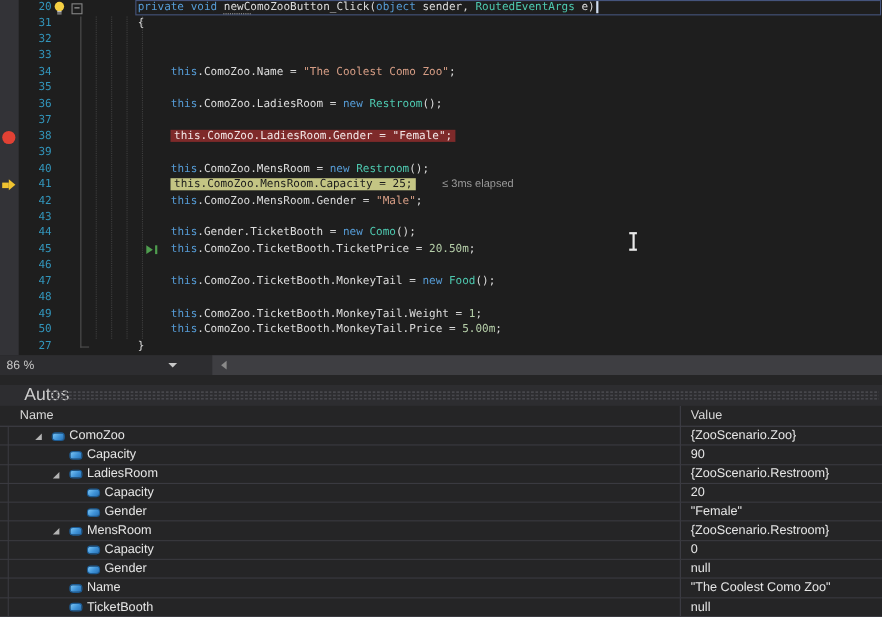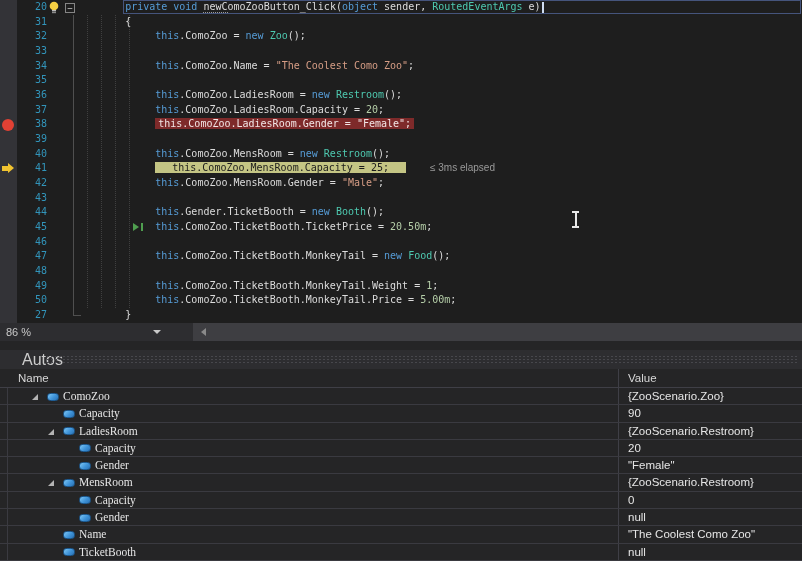--- a/index.html
+++ b/index.html
@@ -22,21 +22,21 @@
   .lnum { flex:none; width:30px; text-align:right; color:#3295bb; }
   .lglyph { flex:none; width:16px; height:100%; position:relative; }
   .lfold  { flex:none; width:26px; height:100%; position:relative; }
   .lcode  { flex:1; color:#dcdcdc; position:relative; height:100%; line-height:14.68px; }
 
   .tk-kw{color:#569cd6;margin-top:12px;} .tk-ty{color:#4ec9b0;} .tk-tx{color:#dcdcdc;}
   .tk-num{color:#b5cea8;} .tk-str{color:#d69d85;} .tk-plain{color:inherit;}
   .tk-dots{color:#dcdcdc; border-bottom:1px dotted #9a9a9a;}
 
   .hl-bp  { background:#7e2a2a; color:#f2e6e6; padding:0 3px; }
-  .hl-cur { background:#c4c584; color:#1c1c1c; padding:0 17px; }
+  .hl-cur { background:#c4c584; color:#1c1c1c; padding:0 3px; }
   .perftip { font-family:"Liberation Sans",sans-serif; font-size:10px; color:#9a9a9a; margin-left:24px; }
 
   .bp-dot { position:absolute; left:2px; top:1.5px; width:12px; height:12px; border-radius:50%; background:#e14134; }
   .cur-arrow { position:absolute; left:2px; top:2px; width:13px; height:11px; }
   .arr-body { position:absolute; left:0; top:3px; width:6px; height:5px; background:#f0c330; }
   .arr-head { position:absolute; left:6px; top:0; width:0; height:0;
               border-top:5.5px solid transparent; border-bottom:5.5px solid transparent; border-left:6px solid #f0c330; }
   .bulb { position:absolute; left:1px; top:1px; }
   .foldbox { position:absolute; left:2px; top:2.5px; width:10px; height:10px; border:1px solid #858585;
              background:#1e1e1e; color:#c8c8c8; font-size:9px; line-height:8px; text-align:center; }
@@ -74,21 +74,21 @@
   .autos-header .hname { position:absolute; left:18px; top:0; line-height:19px; font-size:11.5px; color:#d8d8d8; }
   .autos-header .hval  { position:absolute; left:628px; top:0; line-height:19px; font-size:11.5px; color:#d8d8d8; }
   .col-div { position:absolute; left:618px; top:0; bottom:0; width:1px; background:#3f3f46; }
   .gutter-div { position:absolute; left:7px; top:19px; bottom:0; width:1px; background:#3a3a40; }
   #autos-rows { position:absolute; left:0; top:19px; width:802px; }
   .arow { position:relative; height:17.3px; border-bottom:1px solid #3a3a40; font-size:11.5px; color:#e6e6e6; }
   .a-exp { position:absolute; top:6px; width:0; height:0;
            border-left:6px solid transparent; border-bottom:6px solid #b4b4b4; }
   .a-ico { position:absolute; top:4.5px; width:12px; height:8px; border-radius:3.5px;
            background:linear-gradient(135deg,#7cc6f5 0%,#3f93d8 55%,#2a72b5 100%); border:1px solid #1d5c94; }
-  .a-name { position:absolute; top:0; line-height:17.3px; white-space:pre;font-family:Liberation Serif, serif; }
+  .a-name { position:absolute; top:0; line-height:17.3px; white-space:pre; }
   .a-val  { position:absolute; left:628px; top:0; line-height:17.3px; white-space:pre; }
 </style>
 </head>
 <body>
 
 <div class="editor">
   <div class="indicator-margin"></div>
   <div class="current-line-box"></div>
   <div class="outline-vline"></div>
   <div class="outline-tick"></div>
@@ -96,33 +96,33 @@
   <div class="guide g2"></div>
   <div class="guide g3"></div>
   <div class="guide g4"></div>
   <div id="code-lines">
       <div class="code-line"><span class="lm"></span><span class="lnum">20</span><span class="lglyph"><span class="bulb"><svg width="12" height="13">
               <circle cx="6" cy="5" r="4.3" fill="#f6d043"></circle>
               <rect x="4" y="9" width="4" height="1.4" fill="#bdbdbd"></rect>
               <rect x="4" y="11" width="4" height="1.2" fill="#8a8a8a"></rect>
             </svg></span></span><span class="lfold"><span class="foldbox">−</span></span><span class="lcode">      <span class="tk-kw">private</span><span class="tk-tx"> </span><span class="tk-kw">void</span><span class="tk-tx"> </span><span class="tk-dots">newC</span><span class="tk-tx">omoZooButton_Click(</span><span class="tk-kw">object</span><span class="tk-tx"> sender, </span><span class="tk-ty">RoutedEventArgs</span><span class="tk-tx"> e)</span><span class="caret-inline"></span></span></div>
       <div class="code-line"><span class="lm"></span><span class="lnum">31</span><span class="lglyph"></span><span class="lfold"></span><span class="lcode">      <span class="tk-tx">{</span></span></div>
-      <div class="code-line"><span class="lm"></span><span class="lnum">32</span><span class="lglyph"></span><span class="lfold"></span><span class="lcode">           <span class="tk-kw">this</span><span class="tk-tx">.ComoZoo = </span><span class="tk-kw">new</span><span class="tk-tx"> </span><span class="tk-ty">Zoo</span><span class="tk-tx">();</span></span></div>
+      <div class="code-line"><span class="lm"></span><span class="lnum">32</span><span class="lglyph"></span><span class="lfold"></span></div>
       <div class="code-line"><span class="lm"></span><span class="lnum">33</span><span class="lglyph"></span><span class="lfold"></span></div>
       <div class="code-line"><span class="lm"></span><span class="lnum">34</span><span class="lglyph"></span><span class="lfold"></span><span class="lcode">           <span class="tk-kw">this</span><span class="tk-tx">.ComoZoo.Name = </span><span class="tk-str">"The Coolest Como Zoo"</span><span class="tk-tx">;</span></span></div>
       <div class="code-line"><span class="lm"></span><span class="lnum">35</span><span class="lglyph"></span><span class="lfold"></span><span class="lcode"></span></div>
       <div class="code-line"><span class="lm"></span><span class="lnum">36</span><span class="lglyph"></span><span class="lfold"></span><span class="lcode">           <span class="tk-kw">this</span><span class="tk-tx">.ComoZoo.LadiesRoom = </span><span class="tk-kw">new</span><span class="tk-tx"> </span><span class="tk-ty">Restroom</span><span class="tk-tx">();</span></span></div>
-      <div class="code-line"><span class="lm"></span><span class="lnum">37</span><span class="lglyph"></span><span class="lfold"></span><span class="lcode">           <span class="tk-kw">this</span><span class="tk-tx">.ComoZoo.LadiesRoom.Capacity = </span><span class="tk-num">20</span><span class="tk-tx">;</span></span></div>
+      <div class="code-line"><span class="lm"></span><span class="lnum">37</span><span class="lglyph"></span><span class="lfold"></span></div>
       <div class="code-line"><span class="lm"><span class="bp-dot"></span></span><span class="lnum">38</span><span class="lglyph"></span><span class="lfold"></span><span class="lcode">           <span class="hl-bp"><span class="tk-plain">this.ComoZoo.LadiesRoom.Gender = "Female";</span></span></span></div>
       <div class="code-line"><span class="lm"></span><span class="lnum">39</span><span class="lglyph"></span><span class="lfold"></span><span class="lcode"></span></div>
       <div class="code-line"><span class="lm"></span><span class="lnum">40</span><span class="lglyph"></span><span class="lfold"></span><span class="lcode">           <span class="tk-kw">this</span><span class="tk-tx">.ComoZoo.MensRoom = </span><span class="tk-kw">new</span><span class="tk-tx"> </span><span class="tk-ty">Restroom</span><span class="tk-tx">();</span></span></div>
       <div class="code-line"><span class="lm"><span class="cur-arrow"><span class="arr-body"></span><span class="arr-head"></span></span></span><span class="lnum">41</span><span class="lglyph"></span><span class="lfold"></span><span class="lcode">           <span class="hl-cur"><span class="tk-plain">this.ComoZoo.MensRoom.Capacity = 25;</span></span><span class="perftip">≤ 3ms elapsed</span></span></div>
       <div class="code-line"><span class="lm"></span><span class="lnum">42</span><span class="lglyph"></span><span class="lfold"></span><span class="lcode">           <span class="tk-kw">this</span><span class="tk-tx">.ComoZoo.MensRoom.Gender = </span><span class="tk-str">"Male"</span><span class="tk-tx">;</span></span></div>
       <div class="code-line"><span class="lm"></span><span class="lnum">43</span><span class="lglyph"></span><span class="lfold"></span><span class="lcode"></span></div>
-      <div class="code-line"><span class="lm"></span><span class="lnum">44</span><span class="lglyph"></span><span class="lfold"></span><span class="lcode">           <span class="tk-kw">this</span><span class="tk-tx">.Gender.TicketBooth = </span><span class="tk-kw">new</span><span class="tk-tx"> </span><span class="tk-ty">Booth</span><span class="tk-tx">();</span></span></div>
+      <div class="code-line"><span class="lm"></span><span class="lnum">44</span><span class="lglyph"></span><span class="lfold"></span><span class="lcode">           <span class="tk-kw">this</span><span class="tk-tx">.Gender.TicketBooth = </span><span class="tk-kw">new</span><span class="tk-tx"> </span><span class="tk-ty">Como</span><span class="tk-tx">();</span></span></div>
       <div class="code-line"><span class="lm"></span><span class="lnum">45</span><span class="lglyph"></span><span class="lfold"></span><span class="lcode"><span class="runto"><span class="rt-tri"></span><span class="rt-bar"></span></span>           <span class="tk-kw">this</span><span class="tk-tx">.ComoZoo.TicketBooth.TicketPrice = </span><span class="tk-num">20.50m</span><span class="tk-tx">;</span></span></div>
       <div class="code-line"><span class="lm"></span><span class="lnum">46</span><span class="lglyph"></span><span class="lfold"></span><span class="lcode"></span></div>
       <div class="code-line"><span class="lm"></span><span class="lnum">47</span><span class="lglyph"></span><span class="lfold"></span><span class="lcode">           <span class="tk-kw">this</span><span class="tk-tx">.ComoZoo.TicketBooth.MonkeyTail = </span><span class="tk-kw">new</span><span class="tk-tx"> </span><span class="tk-ty">Food</span><span class="tk-tx">();</span></span></div>
       <div class="code-line"><span class="lm"></span><span class="lnum">48</span><span class="lglyph"></span><span class="lfold"></span></div>
       <div class="code-line"><span class="lm"></span><span class="lnum">49</span><span class="lglyph"></span><span class="lfold"></span><span class="lcode">           <span class="tk-kw">this</span><span class="tk-tx">.ComoZoo.TicketBooth.MonkeyTail.Weight = </span><span class="tk-num">1</span><span class="tk-tx">;</span></span></div>
       <div class="code-line"><span class="lm"></span><span class="lnum">50</span><span class="lglyph"></span><span class="lfold"></span><span class="lcode">           <span class="tk-kw">this</span><span class="tk-tx">.ComoZoo.TicketBooth.MonkeyTail.Price = </span><span class="tk-num">5.00m</span><span class="tk-tx">;</span></span></div>
       <div class="code-line"><span class="lm"></span><span class="lnum">27</span><span class="lglyph"></span><span class="lfold"></span><span class="lcode">      <span class="tk-tx">}</span></span></div>
     </div>
   <div class="ibeam">
     <div class="h ht"></div>

